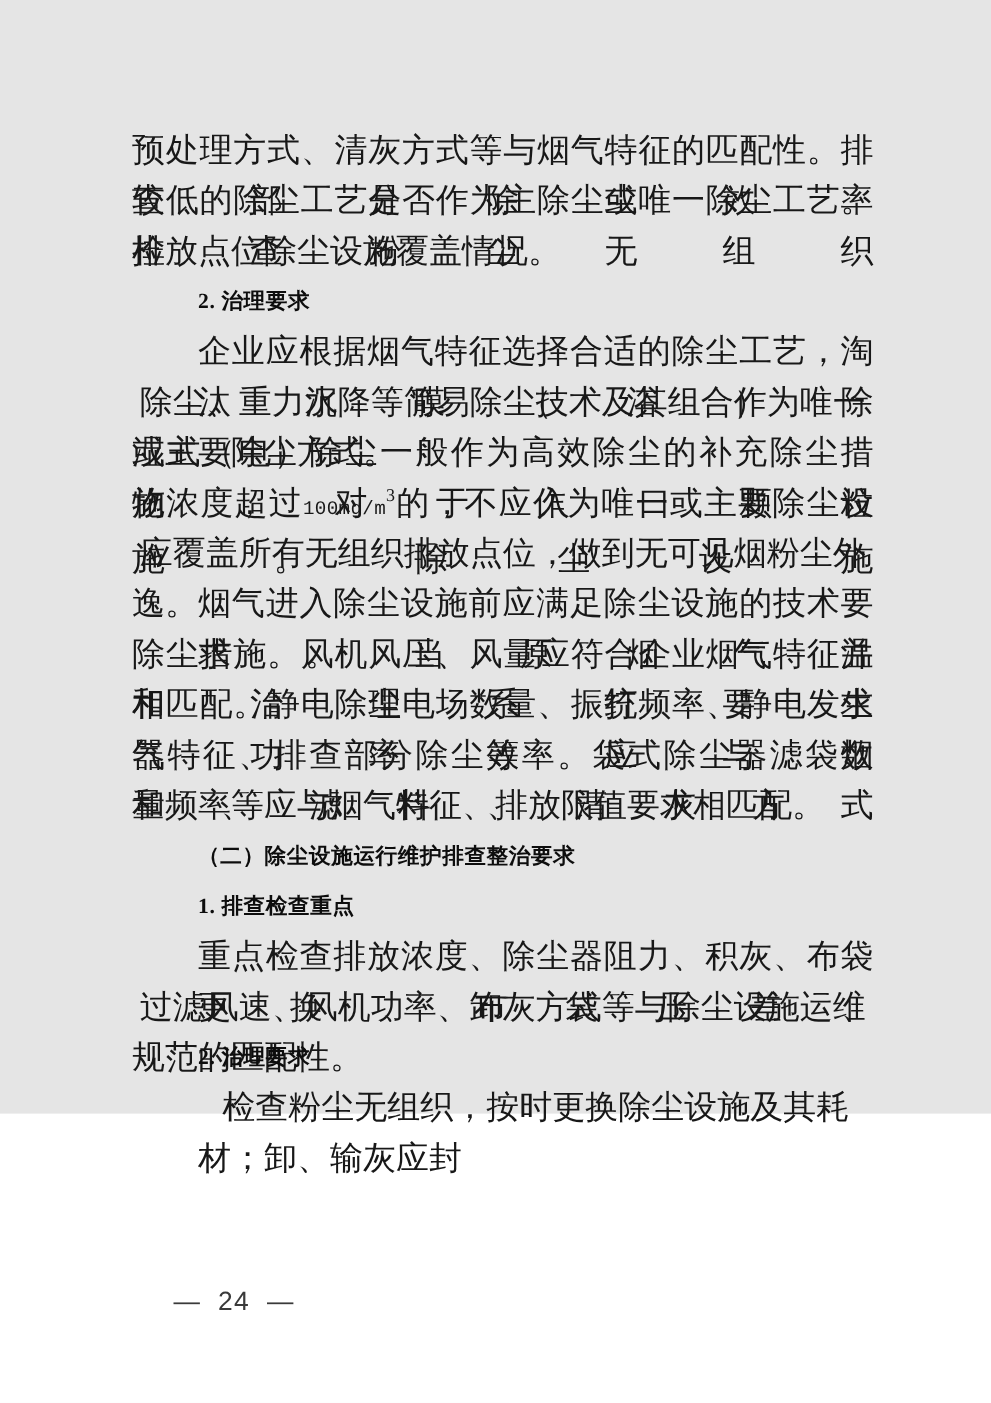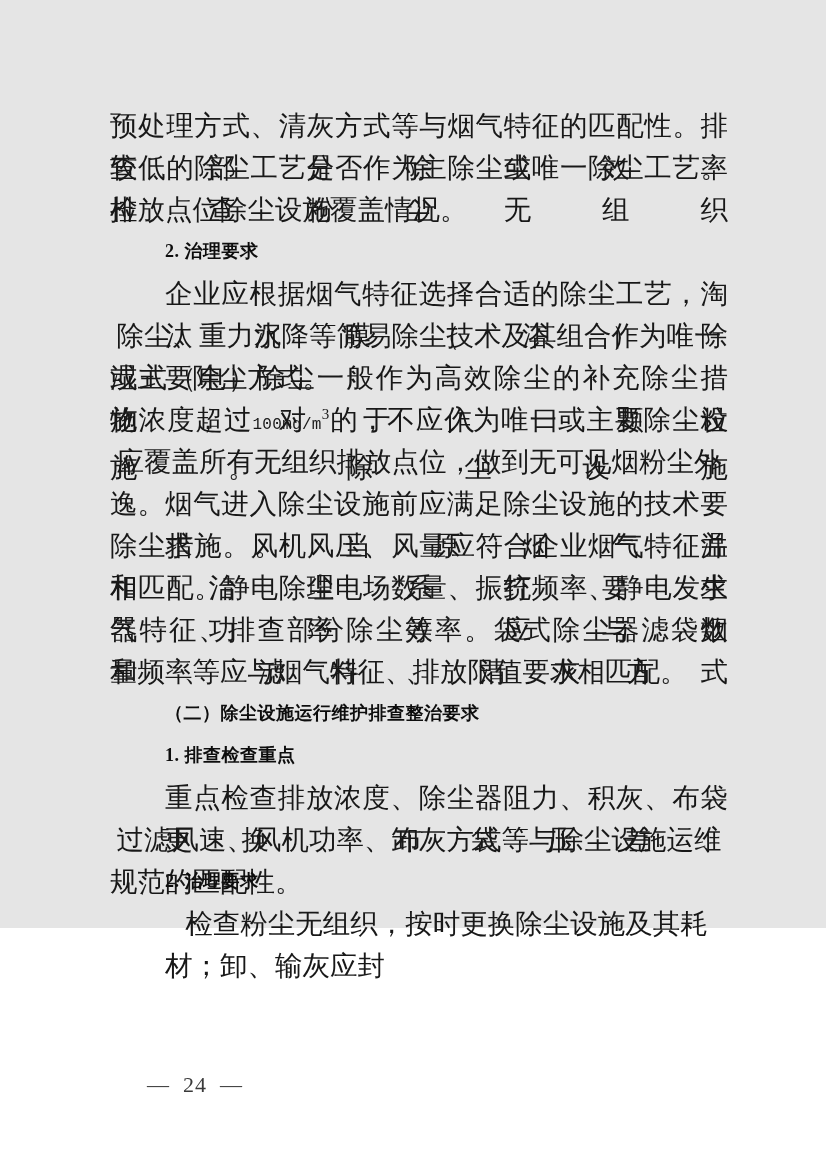--- a/index.html
+++ b/index.html
@@ -90,21 +90,21 @@
     vertical-align: super;
     line-height: 0;
   }
 
   
   .footer {
     position: absolute;
     left: 95px;
     top: 1072px;
     width: 200px;
-    font-family: Liberation Serif, serif;
+    font-family: Liberation Sans, sans-serif;
     font-size: 22px;
     color: #3a3a3a;
     letter-spacing: 1px;
     text-align: center;
     white-space: pre;
   }
 
   
   .blk { display: block; }
 </style>

